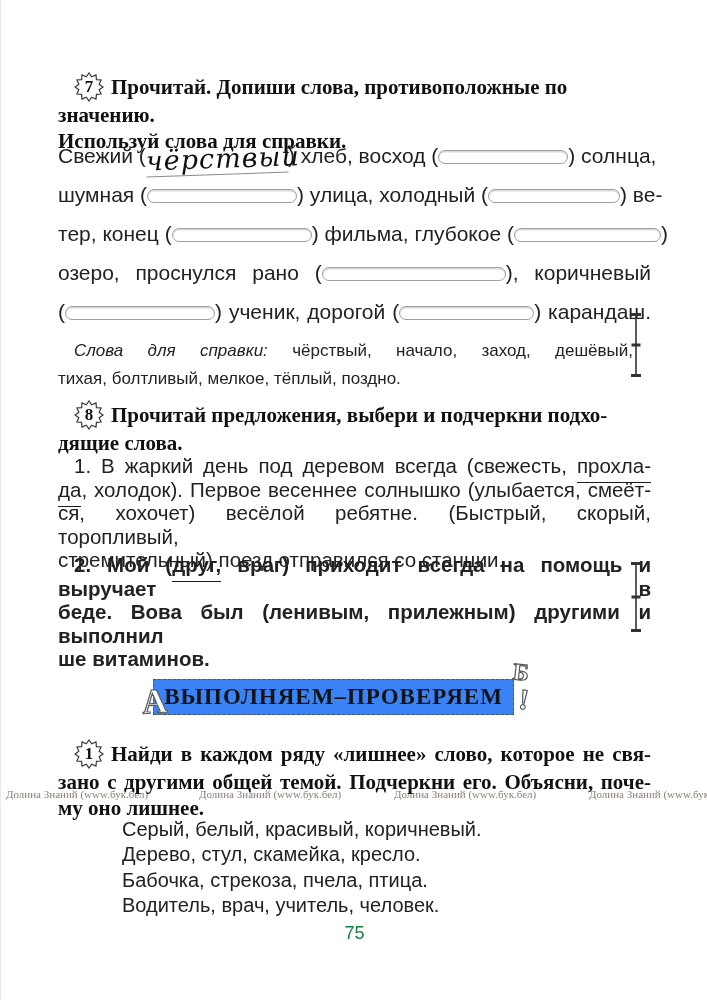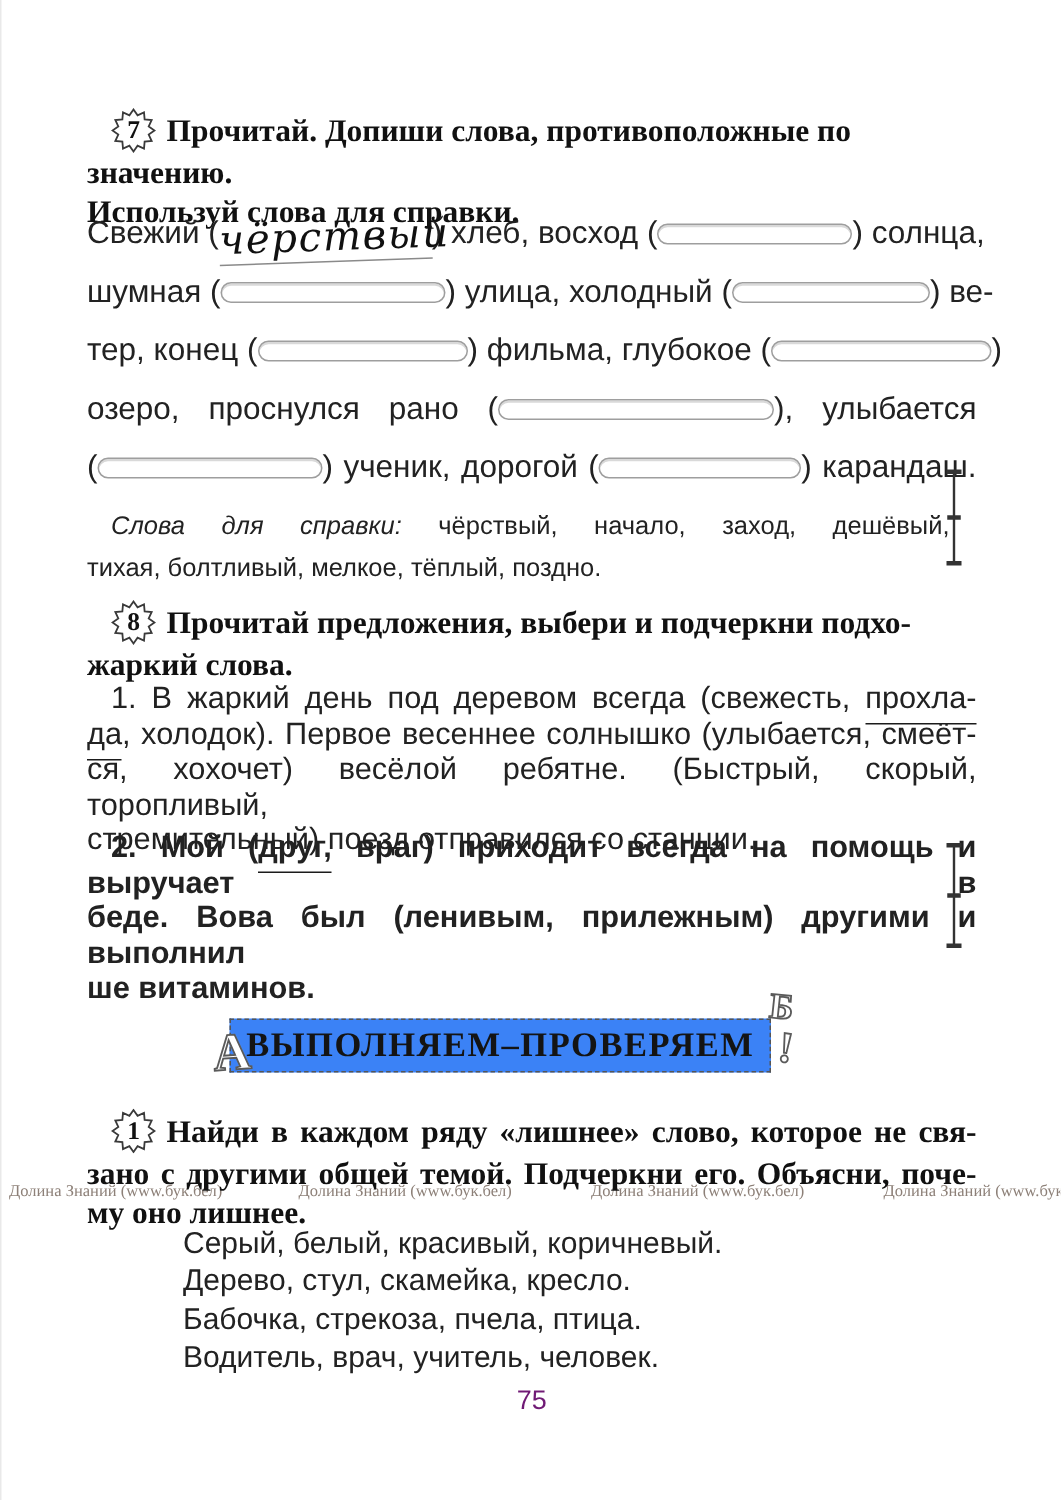--- a/index.html
+++ b/index.html
@@ -51,41 +51,41 @@
   .decor-ex{left:518px;top:683px;font-size:29px;transform:rotate(8deg);}
   
   .wordlist{position:absolute;left:85px;top:817px;width:540px;font-size:20px;line-height:25.4px;color:#222;z-index:2;margin-left:36px;}
   .wrow{display:block;}
   
   .wm{position:absolute;top:788px;font-family:"Liberation Serif",serif;font-size:11px;color:#8d8078;
       white-space:nowrap;z-index:0;}
   .wm1{left:5px}.wm2{left:198px}.wm3{left:393px}.wm4{left:588px}
   .onwm{z-index:1;}
   
-  .pagenum{position:absolute;left:0;top:923px;width:707px;text-align:center;font-size:18px;color:#701a75;}
+  .pagenum{position:absolute;left:0;top:923px;width:707px;text-align:center;font-size:18px;color:#15803d;}
 </style>
 </head>
 <body>
 
 <div class="page">
 
   <div class="heading" style="top:72px;">
     <span class="hline indent">
       <span class="badge"><svg viewBox="0 0 30 30">
             <polygon points="29,15 25.14,17.72 27.12,22 22.42,22.42 22,27.12 17.72,25.14 15,29 12.28,25.14 8,27.12 7.58,22.42 2.88,22 4.86,17.72 1,15 4.86,12.28 2.88,8 7.58,7.58 8,2.88 12.28,4.86 15,1 17.72,4.86 22,2.88 22.42,7.58 27.12,8 25.14,12.28" fill="#ffffff" stroke="#3a3a3a" stroke-width="1.2"></polygon>
           </svg><span class="num">7</span></span><span>Прочитай. Допиши слова, противоположные по значению.</span>
     </span>
     <span class="hline">Используй слова для справки.</span>
   </div>
 
   <div class="fillin">
     <span class="fl just"><span>Свежий (</span><span class="hand">чёрствый</span><span>) хлеб, восход (</span><span class="blank w128"></span><span>) солнца,</span></span>
     <span class="fl just"><span>шумная (</span><span class="blank w148"></span><span>) улица, холодный (</span><span class="blank w130"></span><span>) ве-</span></span>
     <span class="fl just"><span>тер, конец (</span><span class="blank w138"></span><span>) фильма, глубокое (</span><span class="blank w145"></span><span>)</span></span>
-    <span class="fl just"><span>озеро, проснулся рано (</span><span class="blank w182"></span><span>), улыбается</span></span>
+    <span class="fl just"><span>озеро, проснулся рано (</span><span class="blank w182"></span><span>), коричневый</span></span>
     <span class="fl just"><span>(</span><span class="blank w148"></span><span>) ученик, дорогой (</span><span class="blank w133"></span><span>) карандаш.</span></span>
   </div>
 
   <div class="refwords">
     <span class="pline just indent"><span class="lead">Слова для справки:</span><span> чёрствый, начало, заход, дешёвый,</span></span>
     <span class="pline">тихая, болтливый, мелкое, тёплый, поздно.</span>
   </div>
 
   <svg class="bracket" style="top:312px;" width="14" height="66" viewBox="0 0 14 66">
     <line x1="7" y1="2" x2="7" y2="64" stroke="#333" stroke-width="1.6"></line>
@@ -93,21 +93,21 @@
     <line x1="2.5" y1="33" x2="11.5" y2="33" stroke="#333" stroke-width="3"></line>
     <line x1="2" y1="63.5" x2="12" y2="63.5" stroke="#333" stroke-width="3"></line>
   </svg>
 
   <div class="heading" style="top:400px;">
     <span class="hline indent">
       <span class="badge"><svg viewBox="0 0 30 30">
             <polygon points="29,15 25.14,17.72 27.12,22 22.42,22.42 22,27.12 17.72,25.14 15,29 12.28,25.14 8,27.12 7.58,22.42 2.88,22 4.86,17.72 1,15 4.86,12.28 2.88,8 7.58,7.58 8,2.88 12.28,4.86 15,1 17.72,4.86 22,2.88 22.42,7.58 27.12,8 25.14,12.28" fill="#ffffff" stroke="#3a3a3a" stroke-width="1.2"></polygon>
           </svg><span class="num">8</span></span><span>Прочитай предложения, выбери и подчеркни подхо-</span>
     </span>
-    <span class="hline">жаркий слова.</span>
+    <span class="hline">дящие слова.</span>
   </div>
 
   <div class="para" style="top:454px;">
     <span class="pline just indent"><span>1. В жаркий день под деревом всегда (свежесть, </span><span class="u">прохла-</span></span>
     <span class="pline just"><span class="u">да</span><span>, холодок). Первое весеннее солнышко (улыбается, смеёт-</span></span>
     <span class="pline just">ся, хохочет) весёлой ребятне. (Быстрый, скорый, торопливый,</span>
     <span class="pline">стремительный) поезд отправился со станции.</span>
   </div>
 
   <div class="para" style="top:553px;font-weight:bold;">

